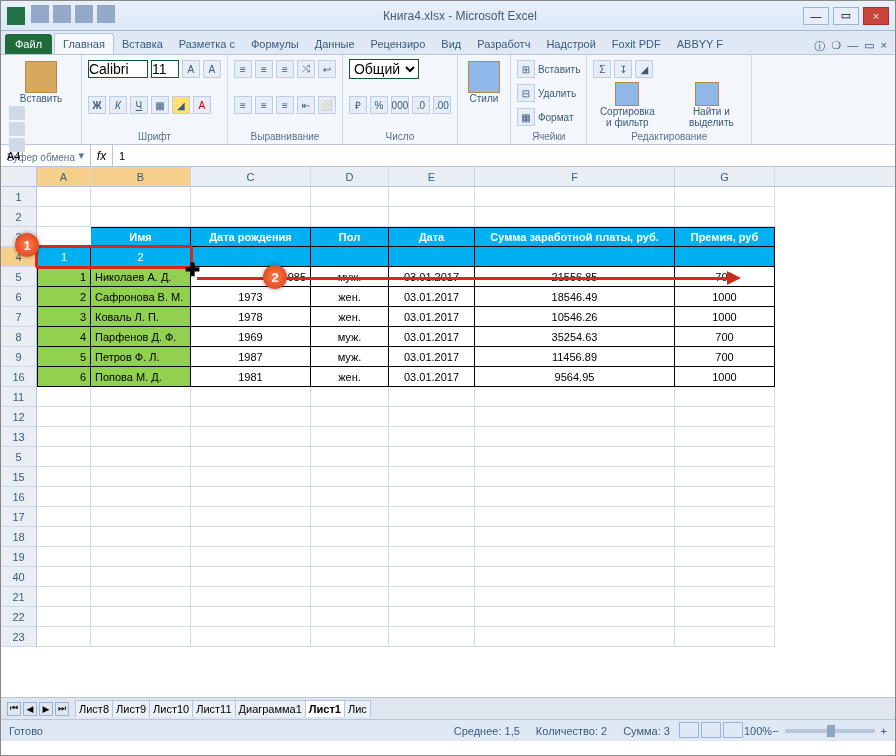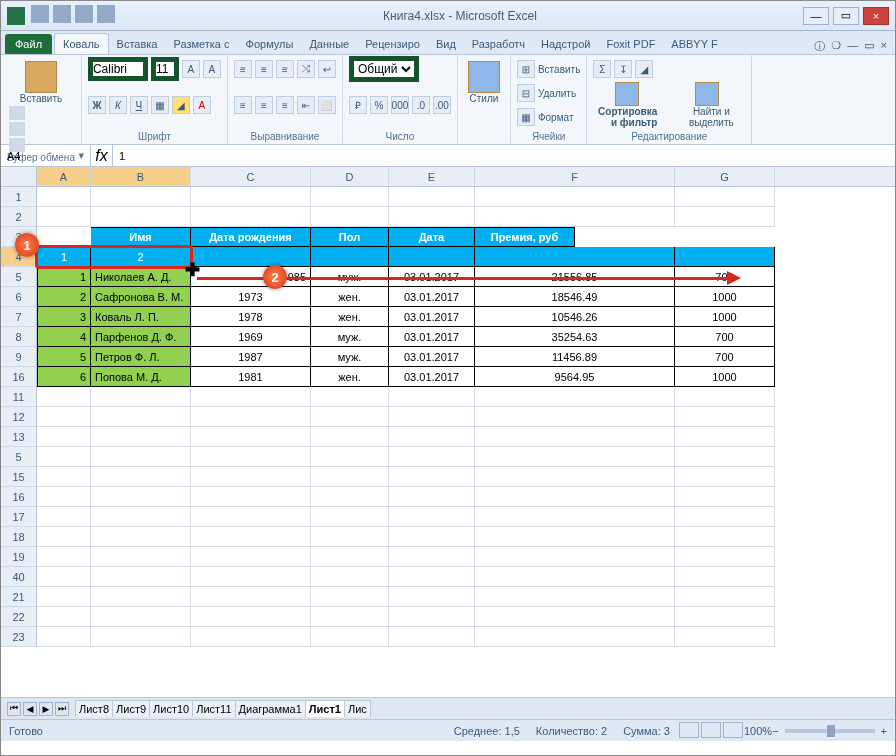--- a/index.html
+++ b/index.html
@@ -22,33 +22,33 @@
 .rt .help{margin-left:auto;display:flex;gap:6px;padding-right:8px;color:#3b5a7a;}
 
 
 .rb{height:90px;background:#f3f7fc;border-bottom:1px solid #b7c6da;display:flex;font-size:10px;color:#3b5a7a;}
 .rb .grp{border-right:1px solid #cfd9e7;padding:4px 6px 2px;display:flex;flex-direction:column;justify-content:space-between;}
 .rb .grp .lbl{text-align:center;font-size:10px;color:#5a7090;}
 .rb .row{display:flex;gap:3px;align-items:center;margin-bottom:2px;}
 .rb .bigbtn{display:flex;flex-direction:column;align-items:center;justify-content:center;padding:2px 4px;}
 .rb .bigbtn .ic{width:32px;height:32px;background:#d8a85e;border:1px solid #b38b46;}
 .rb .mini{width:16px;height:14px;background:#cfd9e7;display:inline-block;}
-.rb select,.rb input{font-size:12px;border:5px solid #14532d;background:#fff;}
+.rb select,.rb input{font-size:14px;border:1px solid #14532d;background:#fff;}
 .rb .fontname{width:60px;}
 .rb .fontsize{width:28px;}
 .rb .sq{width:18px;height:18px;background:#e6edf6;border:1px solid #c0cde0;display:inline-flex;align-items:center;justify-content:center;font-size:10px;}
 .rb .bold{font-weight:bold;}
 .rb .ital{font-style:italic;}
 .rb .und{text-decoration:underline;}
 
 
 .fb{height:22px;display:flex;align-items:stretch;border-bottom:1px solid #b7c6da;}
 .fb .nb{width:90px;border-right:1px solid #b7c6da;display:flex;align-items:center;padding:0 6px;font-size:11px;}
 .fb .nb .dd{margin-left:auto;color:#5a7090;}
-.fb .fx{width:22px;text-align:center;font-style:italic;font-size:16px;border-right:1px solid #b7c6da;display:flex;align-items:center;justify-content:center;}
+.fb .fx{width:22px;text-align:center;font-style:italic;font-size:12px;border-right:1px solid #b7c6da;display:flex;align-items:center;justify-content:center;}
 .fb .inp{flex:1;padding:0 6px;font-size:11px;display:flex;align-items:center;}
 
 
 .grid{position:relative;height:530px;overflow:hidden;}
 .colhdr{display:flex;height:20px;background:#e9eef5;border-bottom:1px solid #b7c6da;font-size:11px;}
 .corner{width:36px;border-right:1px solid #b7c6da;background:#e9eef5;}
 .ch{border-right:1px solid #cfd9e7;display:flex;align-items:center;justify-content:center;color:#3b5a7a;}
 .ch.sel{background:#f6d08b;}
 .gb{display:flex;}
 .rowhdr{width:36px;background:#e9eef5;border-right:1px solid #b7c6da;}
@@ -107,21 +107,21 @@
   <div class="title">Книга4.xlsx - Microsoft Excel</div>
   <div class="winctl">
     <span>—</span>
     <span>▭</span>
     <span class="close">×</span>
   </div>
 </div>
 
 <div class="rt">
   <div class="file">Файл</div>
-  <div class="tab active">Коваль</div>
+  <div class="tab active">Главная</div>
   <div class="tab">Вставка</div>
   <div class="tab">Разметка с</div>
   <div class="tab">Формулы</div>
   <div class="tab">Данные</div>
   <div class="tab">Рецензиро</div>
   <div class="tab">Вид</div>
   <div class="tab">Разработч</div>
   <div class="tab">Надстрой</div>
   <div class="tab">Foxit PDF</div>
   <div class="tab">ABBYY F</div>
@@ -218,21 +218,21 @@
   </div>
   <div class="grp">
     <div class="row">
         <span class="sq">Σ</span>
         <span class="sq">↧</span>
         <span class="sq">◢</span>
       </div>
     <div class="row" style="gap:8px;">
       <div class="bigbtn">
           <span class="ic" style="width:24px;height:24px;background:#8fb8e8;"></span>
-          <span style="max-width:60px;text-align:right;font-weight:bold;">Сортировка и фильтр</span>
+          <span style="max-width:60px;text-align:center;">Сортировка и фильтр</span>
         </div>
       <div class="bigbtn">
           <span class="ic" style="width:24px;height:24px;background:#8fb8e8;"></span>
           <span style="max-width:60px;text-align:center;margin-left:8px;">Найти и выделить</span>
         </div>
     </div>
     <div class="lbl">Редактирование</div>
   </div>
 </div>
 
@@ -301,20 +301,21 @@
           <div class="cell cF"></div>
           <div class="cell cG"></div>
         </div>
 
       <div class="row">
         <div class="cell cA hdr">№ п/п</div>
         <div class="cell cB hdr">Имя</div>
         <div class="cell cC hdr">Дата рождения</div>
         <div class="cell cD hdr">Пол</div>
         <div class="cell cE hdr">Дата</div>
+        <div class="cell cF hdr">Сумма заработной платы, руб.</div>
         <div class="cell cG hdr">Премия, руб</div>
       </div>
 
       <div class="row">
         <div class="cell cA subrow">1</div>
         <div class="cell cB subrow">2</div>
         <div class="cell cC subrow"></div>
         <div class="cell cD subrow"></div>
         <div class="cell cE subrow"></div>
         <div class="cell cF subrow"></div>

